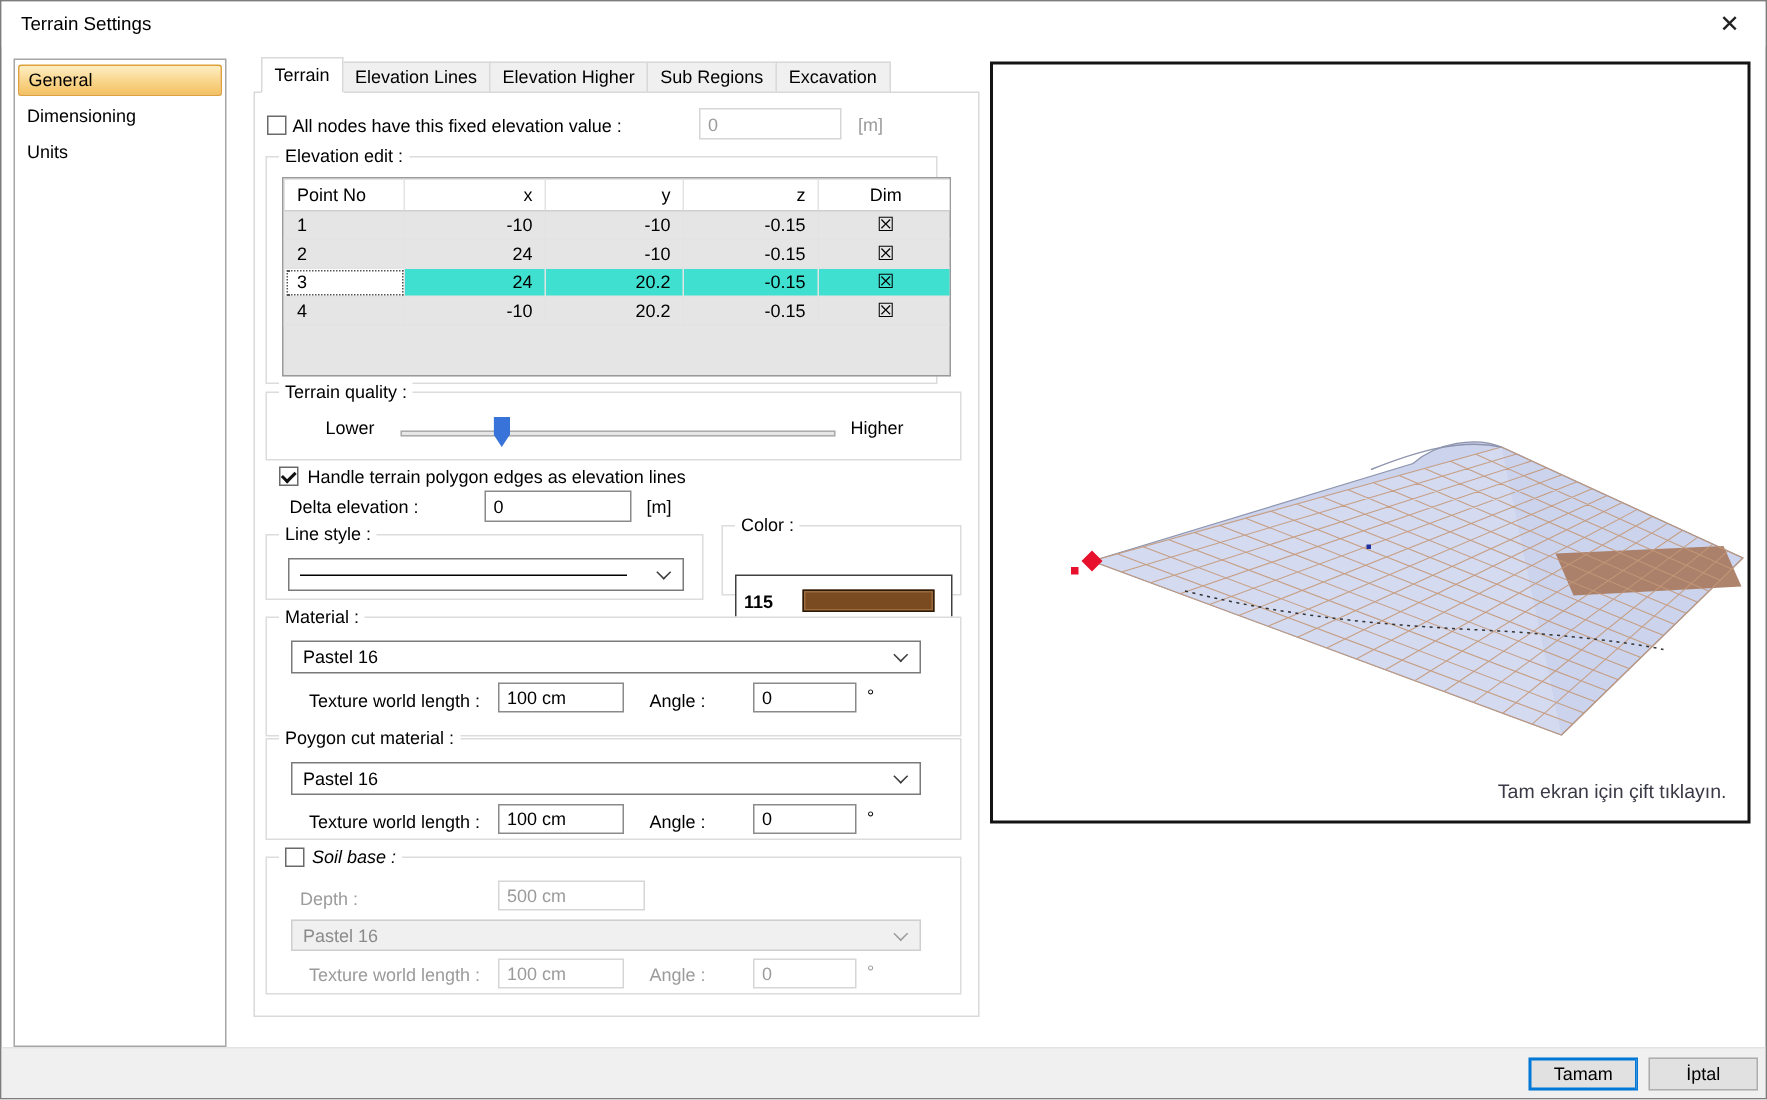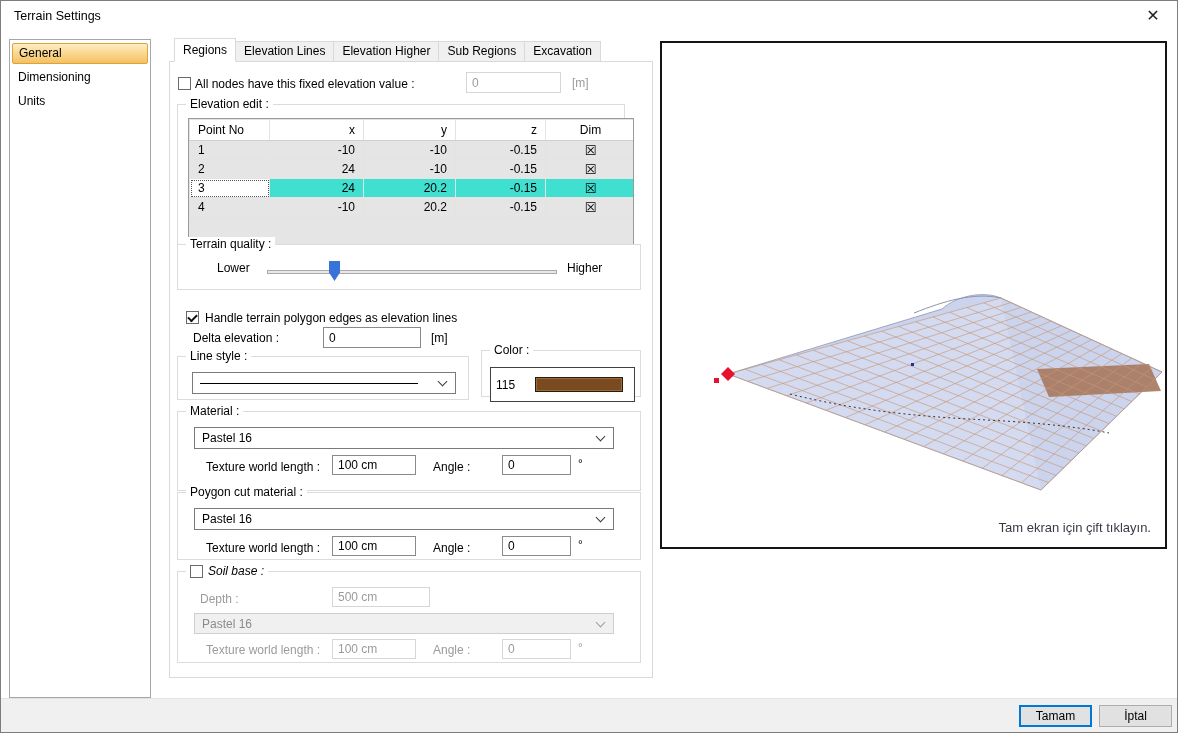--- a/index.html
+++ b/index.html
@@ -88,21 +88,21 @@
     </div>
     <div class="side-item">
       <span>Dimensioning</span>
     </div>
     <div class="side-item">
       <span>Units</span>
     </div>
   </div>
 
   <div class="tabs">
-    <div class="tab active">Regions</div>
+    <div class="tab active">Terrain</div>
     <div class="tab">Elevation Lines</div>
     <div class="tab">Elevation Higher</div>
     <div class="tab">Sub Regions</div>
     <div class="tab">Excavation</div>
   </div>
 
   <div class="tabpage">
 
     <span class="cb" style="left:8px;top:15px;"></span>
     <span class="lbl" style="left:25px;top:15px;">All nodes have this fixed elevation value :</span>
@@ -156,21 +156,21 @@
               <td class="ar">-10</td>
               <td class="ar">20.2</td>
               <td class="ar">-0.15</td>
               <td class="ac dim">☒</td>
             </tr>
           </tbody>
         </table>
       </div>
     </div>
 
-    <div class="grp" style="left:7px;top:182px;width:464px;height:46px;">
+    <div class="grp" style="left:7px;top:199px;width:464px;height:46px;">
       <span class="legend">Terrain quality :</span>
       <span class="lbl" style="left:39px;top:16px;">Lower</span>
       <div class="slider-track" style="left:89px;top:25px;width:290px;"></div>
       <div class="slider-thumb" style="left:151px;top:16px;"></div>
       <span class="lbl" style="left:389px;top:16px;">Higher</span>
     </div>
 
     <span class="cb checked" style="left:16px;top:249px;"></span>
     <span class="lbl" style="left:35px;top:249px;">Handle terrain polygon edges as elevation lines</span>
 
@@ -181,21 +181,21 @@
     <div class="grp" style="left:7px;top:294px;width:292px;height:44px;">
       <span class="legend">Line style :</span>
       <div class="combo" style="left:14px;top:15px;width:264px;height:22px;">
         <span class="line-preview"></span>
         <span class="chev"></span>
       </div>
     </div>
 
     <div class="grp" style="left:311px;top:288px;width:160px;height:47px;">
       <span class="legend">Color :</span>
-      <div class="color-ctl" style="left:8px;top:16px;width:145px;height:35px;">
+      <div class="color-ctl" style="left:8px;top:32px;width:145px;height:35px;font-weight:bold;">
         <span class="color-num">115</span>
         <span class="color-swatch"></span>
       </div>
     </div>
 
     <div class="grp" style="left:7px;top:349px;width:464px;height:80px;">
       <span class="legend">Material :</span>
       <div class="combo" style="left:16px;top:15px;width:420px;height:22px;">
         <span>Pastel 16</span>
         <span class="chev"></span>

